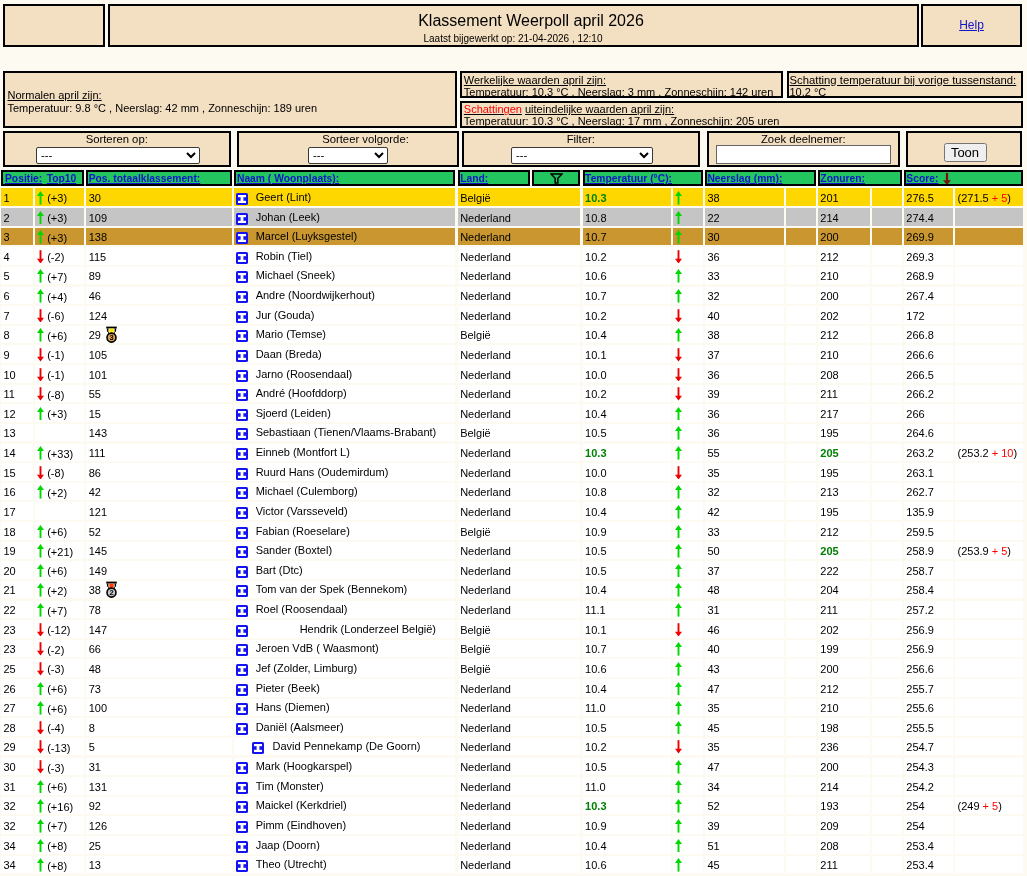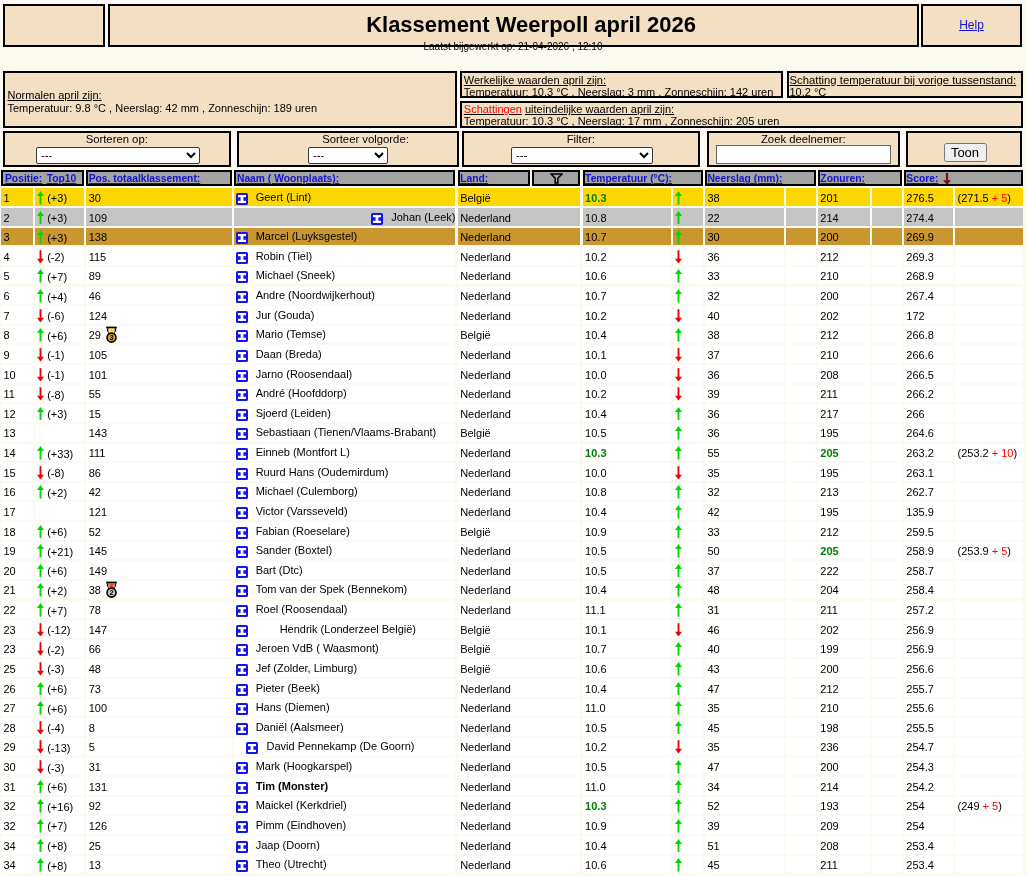--- a/index.html
+++ b/index.html
@@ -1,21 +1,21 @@
 <!DOCTYPE html>
 <html><head><meta charset="utf-8"><title>Klassement Weerpoll april 2026</title>
 <style>
 * { margin:0; padding:0; box-sizing:border-box; }
 html,body { width:1027px; height:876px; background:#FDFBF1; font-family:"Liberation Sans",sans-serif; position:relative; overflow:hidden; }
 .box { position:absolute; background:#F3DFC1; border:2px solid #000; }
 .lnk { color:#1414CC; text-decoration:underline; }
 .grid { position:absolute; left:1px; top:170.3px; display:grid;
   grid-template-columns:31.5px 49.3px 146.1px 221px 72.3px 48.3px 88.1px 29.8px 78.8px 29.8px 51.8px 29.8px 49px 67.8px;
   grid-template-rows:16px repeat(35,17.45px); gap:2.2px; font-size:11px; }
-.hc { background:#a3a3a3; border:2px solid #000; font-weight:bold; font-size:10.3px; line-height:10px;
+.hc { background:#22c55e; border:2px solid #000; font-weight:bold; font-size:10.3px; line-height:10px;
   display:flex; align-items:center; padding-top:2.2px; padding-left:0.5px; white-space:nowrap; overflow:hidden; }
 .hc a, .hc span.lnk { color:#1414CC; text-decoration:underline; }
 .dc { line-height:15px; padding-top:2.5px; padding-left:2.5px; white-space:nowrap; background:#fff; }
 .g1 .dc { background:#FFD700; }
 .g2 .dc { background:#C5C5C5; }
 .g3 .dc { background:#C9962F; }
 .gv { color:#008000; font-weight:bold; }
 .red { color:#FF0000; }
 .nicon { vertical-align:-3px; }
 .tr { vertical-align:-2.2px; }
@@ -40,21 +40,21 @@
       </g>
 <g id="ad">
         <polygon points="0,8.7 3.5,13.6 7,8.7" fill="#EE0000"></polygon>
         <rect x="2.55" y="0.2" width="1.9" height="10.7" fill="#EE0000"></rect>
       </g>
 </defs>
 </svg>
 
 <div class="box" style="left:3px;top:3.5px;width:102px;height:43.5px;"></div>
 <div class="box" style="left:107.5px;top:3.5px;width:811px;height:43.5px;text-align:center;">
-  <div style="font-size:22px;font-weight:bold;margin-top:6px;margin-left:36px;">Klassement Weerpoll april 2026</div>
+  <div style="font-size:16px;font-weight:normal;margin-top:6px;margin-left:36px;">Klassement Weerpoll april 2026</div>
   <div style="font-size:10px;margin-top:3px;">Laatst bijgewerkt op: 21-04-2026 , 12:10</div>
 </div>
 <div class="box" style="left:921px;top:3.5px;width:101px;height:43.5px;display:flex;align-items:center;justify-content:center;">
   <span class="lnk" style="font-size:12px;">Help</span>
 </div>
 
 <div class="box" style="left:3px;top:71px;width:454.3px;height:57px;font-size:11px;line-height:13px;display:flex;flex-direction:column;justify-content:center;padding-left:2.5px;padding-top:4px;">
   <div class="ibh"><u>Normalen april zijn:</u></div>
   <div class="ibb">Temperatuur: 9.8 °C , Neerslag: 42 mm , Zonneschijn: 189 uren</div>
 </div>
@@ -127,21 +127,21 @@
     </div>
 <div style="display:contents;" class="g1"><div class="dc">1</div><div class="dc"><svg class="tr" width="7" height="13.6" viewBox="0 0 7 13.6">
           <use href="#au"></use>
         </svg><span style="margin-left:3px;">(+3)</span></div><div class="dc">30</div><div class="dc" style="padding-left:1.2px;"><svg class="nicon" width="12" height="12" viewBox="0 0 12 12">
           <use href="#ic"></use>
         </svg><span class="nm" style="margin-left:8px;">Geert (Lint)</span></div><div class="dc" style="grid-column:5/7;">België</div><div class="dc gv">10.3</div><div class="dc"><svg class="tr" width="7" height="13.6" viewBox="0 0 7 13.6">
           <use href="#au"></use>
         </svg></div><div class="dc">38</div><div class="dc"></div><div class="dc">201</div><div class="dc"></div><div class="dc">276.5</div><div class="dc">(271.5 <span class="red">+ 5</span>)</div></div>
 <div style="display:contents;" class="g2"><div class="dc">2</div><div class="dc"><svg class="tr" width="7" height="13.6" viewBox="0 0 7 13.6">
           <use href="#au"></use>
-        </svg><span style="margin-left:3px;">(+3)</span></div><div class="dc">109</div><div class="dc" style="padding-left:1.2px;text-align:right;"><svg class="nicon" width="12" height="12" viewBox="0 0 12 12">
+        </svg><span style="margin-left:3px;">(+3)</span></div><div class="dc">109</div><div class="dc" style="padding-left:1.2px;"><svg class="nicon" width="12" height="12" viewBox="0 0 12 12">
           <use href="#ic"></use>
         </svg><span class="nm" style="margin-left:8px;">Johan (Leek)</span></div><div class="dc" style="grid-column:5/7;">Nederland</div><div class="dc">10.8</div><div class="dc"><svg class="tr" width="7" height="13.6" viewBox="0 0 7 13.6">
           <use href="#au"></use>
         </svg></div><div class="dc">22</div><div class="dc"></div><div class="dc">214</div><div class="dc"></div><div class="dc">274.4</div><div class="dc"></div></div>
 <div style="display:contents;" class="g3"><div class="dc">3</div><div class="dc"><svg class="tr" width="7" height="13.6" viewBox="0 0 7 13.6">
           <use href="#au"></use>
         </svg><span style="margin-left:3px;">(+3)</span></div><div class="dc">138</div><div class="dc" style="padding-left:1.2px;"><svg class="nicon" width="12" height="12" viewBox="0 0 12 12">
           <use href="#ic"></use>
         </svg><span class="nm" style="margin-left:8px;">Marcel (Luyksgestel)</span></div><div class="dc" style="grid-column:5/7;">Nederland</div><div class="dc">10.7</div><div class="dc"><svg class="tr" width="7" height="13.6" viewBox="0 0 7 13.6">
           <use href="#au"></use>
@@ -290,21 +290,21 @@
           <use href="#au"></use>
         </svg><span style="margin-left:3px;">(+7)</span></div><div class="dc">78</div><div class="dc" style="padding-left:1.2px;"><svg class="nicon" width="12" height="12" viewBox="0 0 12 12">
           <use href="#ic"></use>
         </svg><span class="nm" style="margin-left:8px;">Roel (Roosendaal)</span></div><div class="dc" style="grid-column:5/7;">Nederland</div><div class="dc">11.1</div><div class="dc"><svg class="tr" width="7" height="13.6" viewBox="0 0 7 13.6">
           <use href="#au"></use>
         </svg></div><div class="dc">31</div><div class="dc"></div><div class="dc">211</div><div class="dc"></div><div class="dc">257.2</div><div class="dc"></div></div>
 <div style="display:contents;"><div class="dc">23</div><div class="dc"><svg class="tr" width="7" height="13.6" viewBox="0 0 7 13.6">
           <use href="#ad"></use>
         </svg><span style="margin-left:3px;">(-12)</span></div><div class="dc">147</div><div class="dc" style="padding-left:1.2px;"><svg class="nicon" width="12" height="12" viewBox="0 0 12 12">
           <use href="#ic"></use>
-        </svg><span class="nm" style="margin-left:0;padding-left:32px;">Hendrik (Londerzeel België)</span></div><div class="dc" style="grid-column:5/7;">België</div><div class="dc">10.1</div><div class="dc"><svg class="tr" width="7" height="13.6" viewBox="0 0 7 13.6">
+        </svg><span class="nm" style="margin-left:20px;padding-left:32px;">Hendrik (Londerzeel België)</span></div><div class="dc" style="grid-column:5/7;">België</div><div class="dc">10.1</div><div class="dc"><svg class="tr" width="7" height="13.6" viewBox="0 0 7 13.6">
           <use href="#ad"></use>
         </svg></div><div class="dc">46</div><div class="dc"></div><div class="dc">202</div><div class="dc"></div><div class="dc">256.9</div><div class="dc"></div></div>
 <div style="display:contents;"><div class="dc">23</div><div class="dc"><svg class="tr" width="7" height="13.6" viewBox="0 0 7 13.6">
           <use href="#ad"></use>
         </svg><span style="margin-left:3px;">(-2)</span></div><div class="dc">66</div><div class="dc" style="padding-left:1.2px;"><svg class="nicon" width="12" height="12" viewBox="0 0 12 12">
           <use href="#ic"></use>
         </svg><span class="nm" style="margin-left:8px;">Jeroen VdB ( Waasmont)</span></div><div class="dc" style="grid-column:5/7;">België</div><div class="dc">10.7</div><div class="dc"><svg class="tr" width="7" height="13.6" viewBox="0 0 7 13.6">
           <use href="#au"></use>
         </svg></div><div class="dc">40</div><div class="dc"></div><div class="dc">199</div><div class="dc"></div><div class="dc">256.9</div><div class="dc"></div></div>
 <div style="display:contents;"><div class="dc">25</div><div class="dc"><svg class="tr" width="7" height="13.6" viewBox="0 0 7 13.6">
@@ -330,35 +330,35 @@
         </svg></div><div class="dc">35</div><div class="dc"></div><div class="dc">210</div><div class="dc"></div><div class="dc">255.6</div><div class="dc"></div></div>
 <div style="display:contents;"><div class="dc">28</div><div class="dc"><svg class="tr" width="7" height="13.6" viewBox="0 0 7 13.6">
           <use href="#ad"></use>
         </svg><span style="margin-left:3px;">(-4)</span></div><div class="dc">8</div><div class="dc" style="padding-left:1.2px;"><svg class="nicon" width="12" height="12" viewBox="0 0 12 12">
           <use href="#ic"></use>
         </svg><span class="nm" style="margin-left:8px;">Daniël (Aalsmeer)</span></div><div class="dc" style="grid-column:5/7;">Nederland</div><div class="dc">10.5</div><div class="dc"><svg class="tr" width="7" height="13.6" viewBox="0 0 7 13.6">
           <use href="#au"></use>
         </svg></div><div class="dc">45</div><div class="dc"></div><div class="dc">198</div><div class="dc"></div><div class="dc">255.5</div><div class="dc"></div></div>
 <div style="display:contents;"><div class="dc">29</div><div class="dc"><svg class="tr" width="7" height="13.6" viewBox="0 0 7 13.6">
           <use href="#ad"></use>
-        </svg><span style="margin-left:3px;">(-13)</span></div><div class="dc">5</div><div class="dc" style="padding-left:12px;"><svg class="nicon" width="12" height="12" viewBox="0 0 12 12">
+        </svg><span style="margin-left:3px;">(-13)</span></div><div class="dc">5</div><div class="dc" style="padding-left:18px;"><svg class="nicon" width="12" height="12" viewBox="0 0 12 12">
           <use href="#ic"></use>
         </svg><span class="nm" style="margin-left:8px;">David Pennekamp (De Goorn)</span></div><div class="dc" style="grid-column:5/7;">Nederland</div><div class="dc">10.2</div><div class="dc"><svg class="tr" width="7" height="13.6" viewBox="0 0 7 13.6">
           <use href="#ad"></use>
         </svg></div><div class="dc">35</div><div class="dc"></div><div class="dc">236</div><div class="dc"></div><div class="dc">254.7</div><div class="dc"></div></div>
 <div style="display:contents;"><div class="dc">30</div><div class="dc"><svg class="tr" width="7" height="13.6" viewBox="0 0 7 13.6">
           <use href="#ad"></use>
         </svg><span style="margin-left:3px;">(-3)</span></div><div class="dc">31</div><div class="dc" style="padding-left:1.2px;"><svg class="nicon" width="12" height="12" viewBox="0 0 12 12">
           <use href="#ic"></use>
         </svg><span class="nm" style="margin-left:8px;">Mark (Hoogkarspel)</span></div><div class="dc" style="grid-column:5/7;">Nederland</div><div class="dc">10.5</div><div class="dc"><svg class="tr" width="7" height="13.6" viewBox="0 0 7 13.6">
           <use href="#au"></use>
         </svg></div><div class="dc">47</div><div class="dc"></div><div class="dc">200</div><div class="dc"></div><div class="dc">254.3</div><div class="dc"></div></div>
 <div style="display:contents;"><div class="dc">31</div><div class="dc"><svg class="tr" width="7" height="13.6" viewBox="0 0 7 13.6">
           <use href="#au"></use>
-        </svg><span style="margin-left:3px;">(+6)</span></div><div class="dc">131</div><div class="dc" style="padding-left:1.2px;font-weight:bold;"><svg class="nicon" width="12" height="12" viewBox="0 0 12 12">
+        </svg><span style="margin-left:3px;">(+6)</span></div><div class="dc">131</div><div class="dc" style="padding-left:1.2px;"><svg class="nicon" width="12" height="12" viewBox="0 0 12 12">
           <use href="#ic"></use>
         </svg><span class="nm" style="margin-left:8px;">Tim (Monster)</span></div><div class="dc" style="grid-column:5/7;">Nederland</div><div class="dc">11.0</div><div class="dc"><svg class="tr" width="7" height="13.6" viewBox="0 0 7 13.6">
           <use href="#au"></use>
         </svg></div><div class="dc">34</div><div class="dc"></div><div class="dc">214</div><div class="dc"></div><div class="dc">254.2</div><div class="dc"></div></div>
 <div style="display:contents;"><div class="dc">32</div><div class="dc"><svg class="tr" width="7" height="13.6" viewBox="0 0 7 13.6">
           <use href="#au"></use>
         </svg><span style="margin-left:3px;">(+16)</span></div><div class="dc">92</div><div class="dc" style="padding-left:1.2px;"><svg class="nicon" width="12" height="12" viewBox="0 0 12 12">
           <use href="#ic"></use>
         </svg><span class="nm" style="margin-left:8px;">Maickel (Kerkdriel)</span></div><div class="dc" style="grid-column:5/7;">Nederland</div><div class="dc gv">10.3</div><div class="dc"><svg class="tr" width="7" height="13.6" viewBox="0 0 7 13.6">
           <use href="#au"></use>

